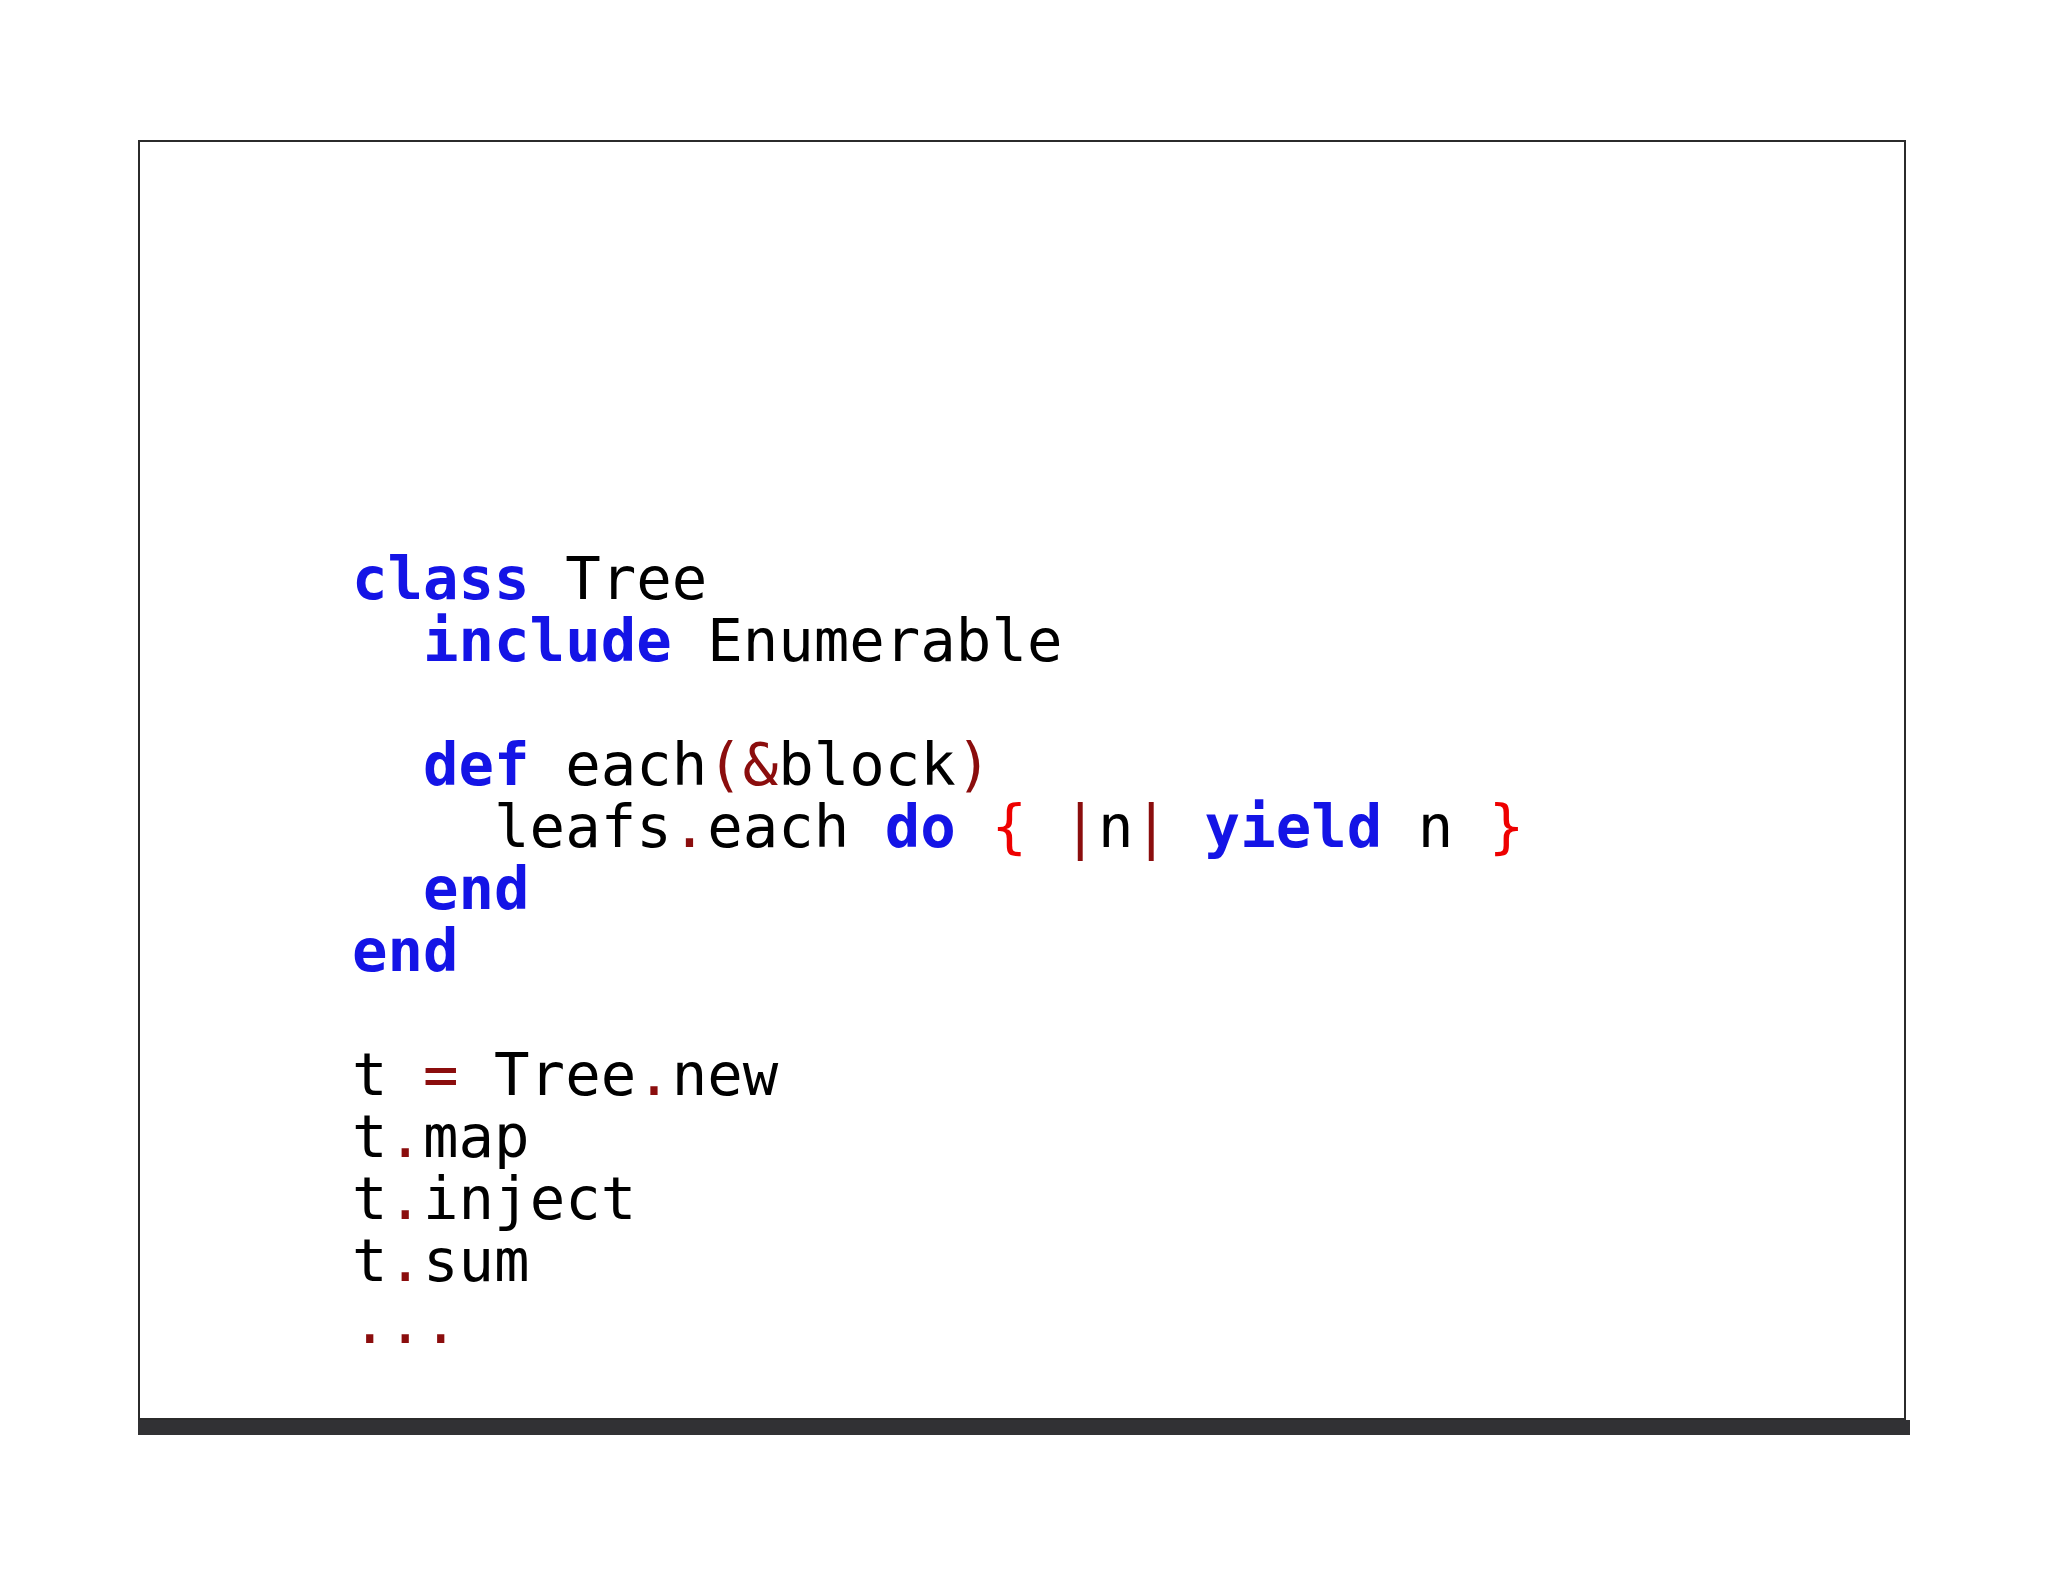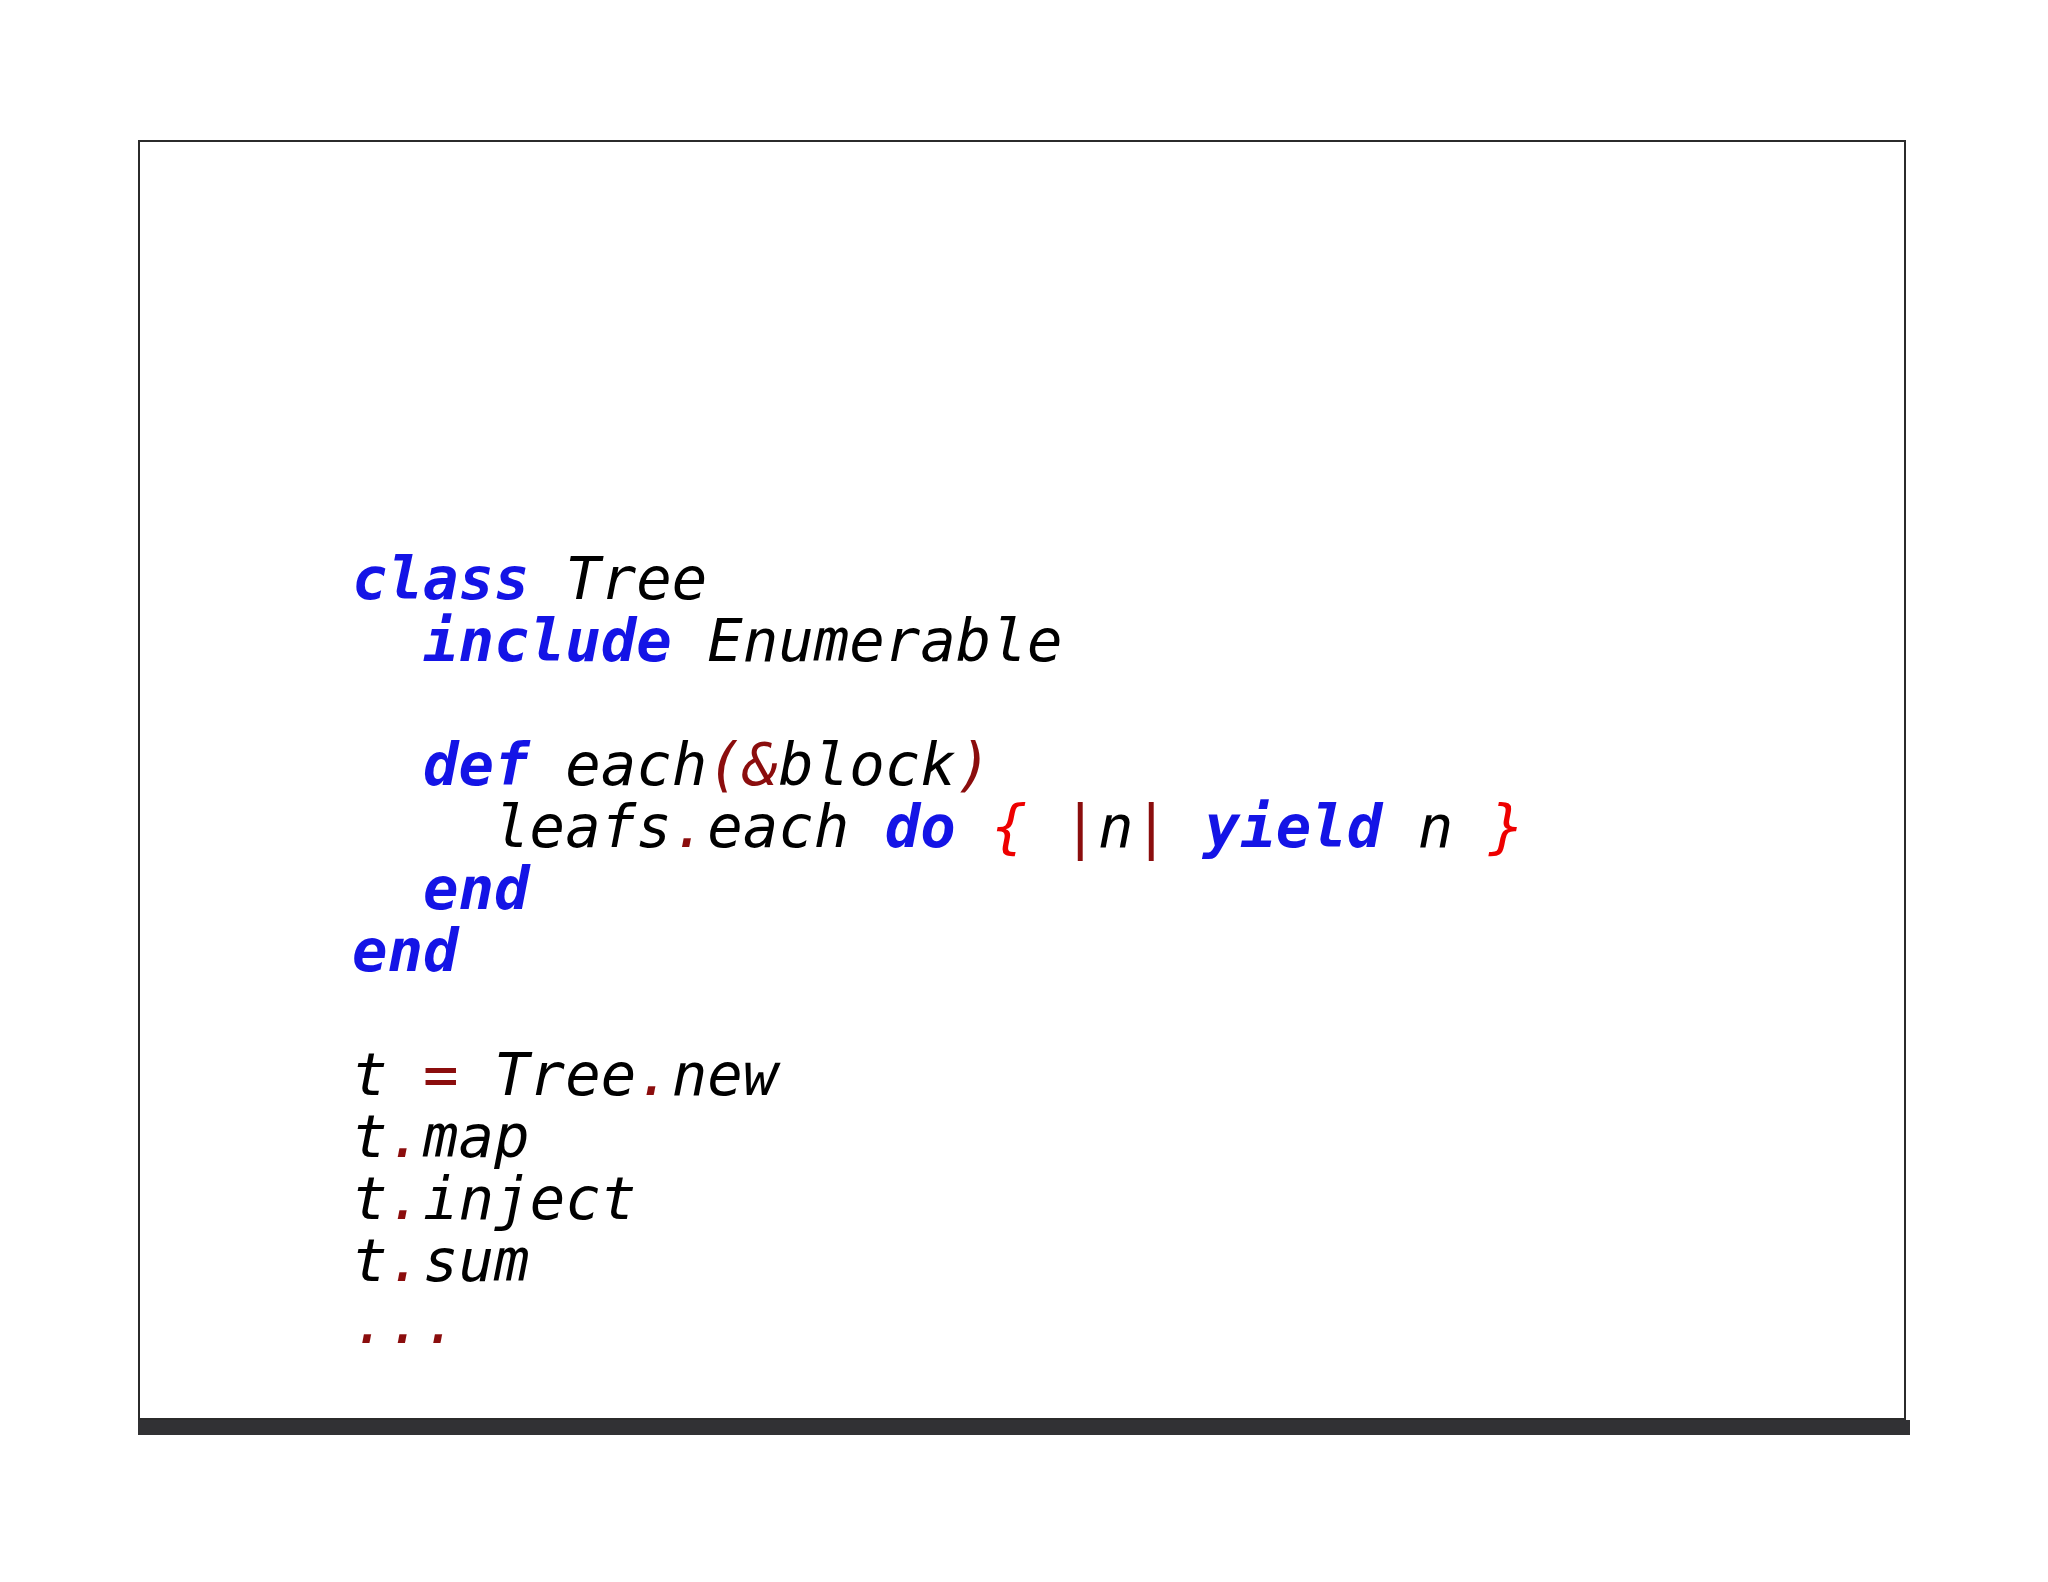--- a/index.html
+++ b/index.html
@@ -13,21 +13,20 @@
     height: 1582px;
     font-family: "DejaVu Sans Mono", "Liberation Mono", monospace;
     overflow: hidden;
   }
 
   #slide-root {
     position: relative;
     width: 2048px;
     height: 1582px;
     background: #ffffff;
-    font-style: italic;
   }
 
   
   #slide-frame {
     position: absolute;
     left: 138px;
     top: 140px;
     width: 1768px;
     height: 1280px;
     background: #ffffff;

